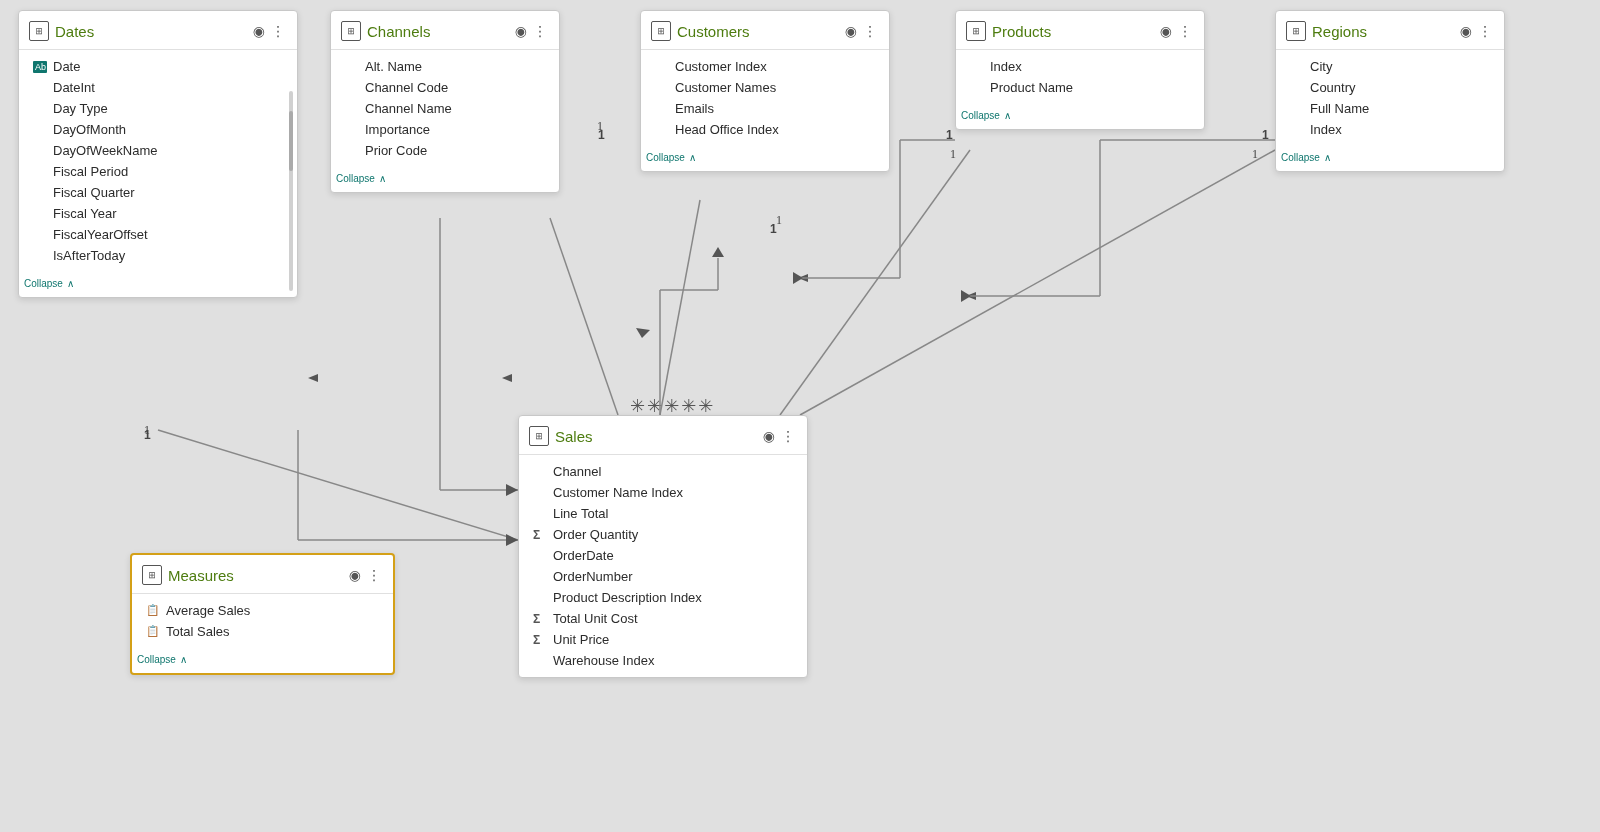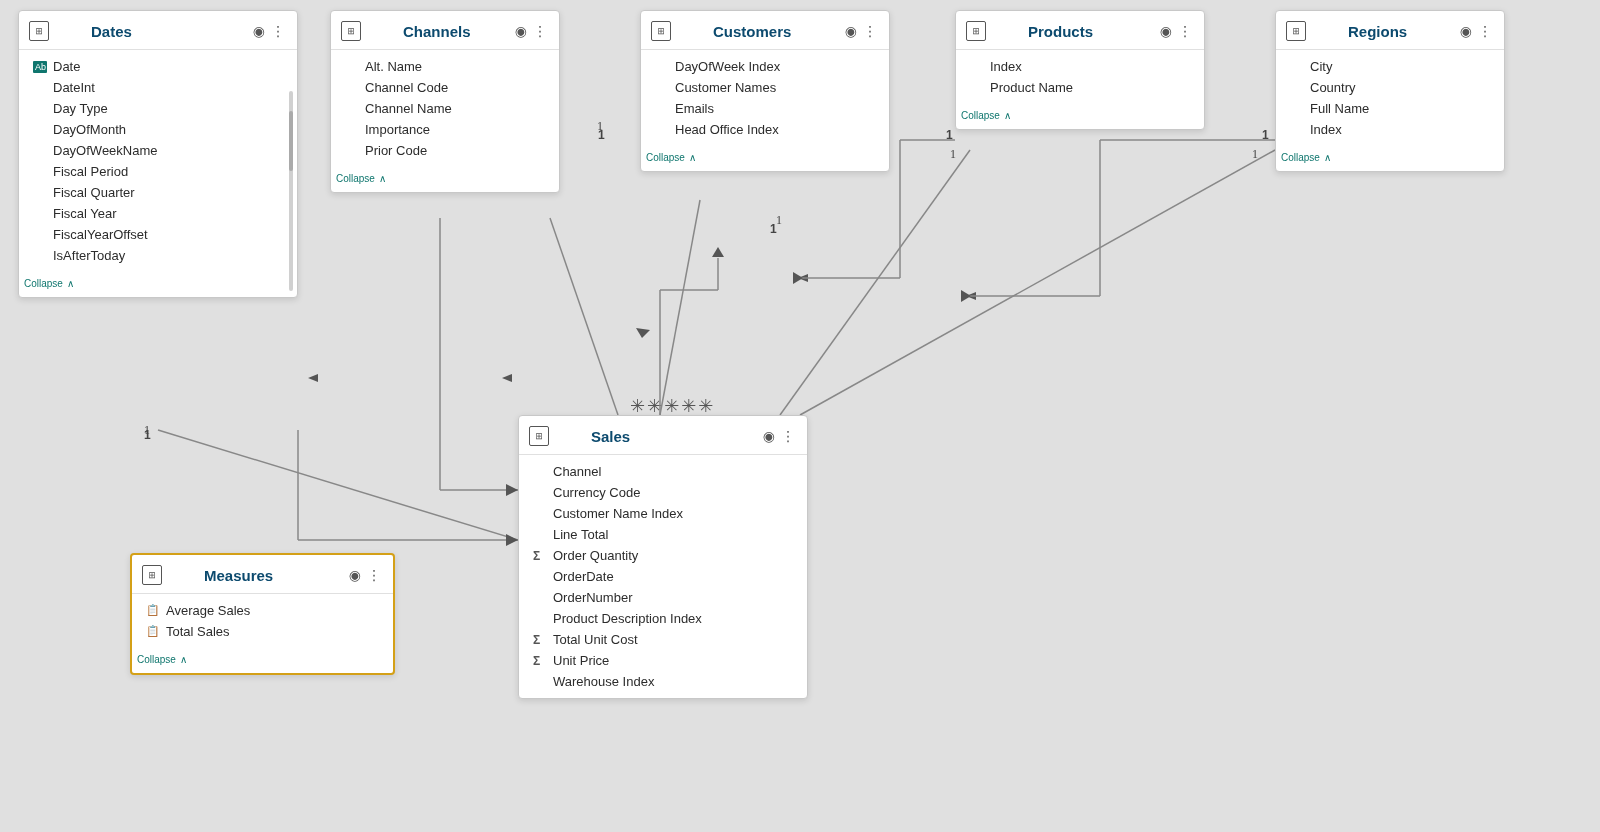--- a/index.html
+++ b/index.html
@@ -48,25 +48,24 @@
       border-radius: 2px;
       display: flex;
       align-items: center;
       justify-content: center;
       font-size: 9px;
       color: #555;
       flex-shrink: 0;
     }
 
     .table-title {
-      font-weight: 700;
+      font-weight: 400;
       font-size: 15px;
       flex: 1;
-      color: #0c4a6e;
-      margin-left: 36px;
+      color: #4d7c0f;
     }
 
     .header-icons {
       display: flex;
       gap: 6px;
       align-items: center;
     }
 
     .icon-btn {
       cursor: pointer;
@@ -321,21 +320,21 @@
       <div class="table-icon">⊞</div>
       <span class="table-title">Customers</span>
       <div class="header-icons">
         <span class="icon-btn">◉</span>
         <span class="icon-btn">⋮</span>
       </div>
     </div>
     <div class="table-body">
       <div class="field-row">
         <span class="field-icon"></span>
-        <span>DayOfWeek Index</span>
+        <span>Customer Index</span>
       </div>
       <div class="field-row">
         <span class="field-icon"></span>
         <span>Customer Names</span>
       </div>
       <div class="field-row">
         <span class="field-icon"></span>
         <span>Emails</span>
       </div>
       <div class="field-row">
@@ -410,24 +409,20 @@
       <span class="table-title">Sales</span>
       <div class="header-icons">
         <span class="icon-btn">◉</span>
         <span class="icon-btn">⋮</span>
       </div>
     </div>
     <div class="table-body">
       <div class="field-row">
         <span class="field-icon"></span>
         <span>Channel</span>
-      </div>
-      <div class="field-row">
-        <span class="field-icon"></span>
-        <span>Currency Code</span>
       </div>
       <div class="field-row">
         <span class="field-icon"></span>
         <span>Customer Name Index</span>
       </div>
       <div class="field-row">
         <span class="field-icon"></span>
         <span>Line Total</span>
       </div>
       <div class="field-row">

